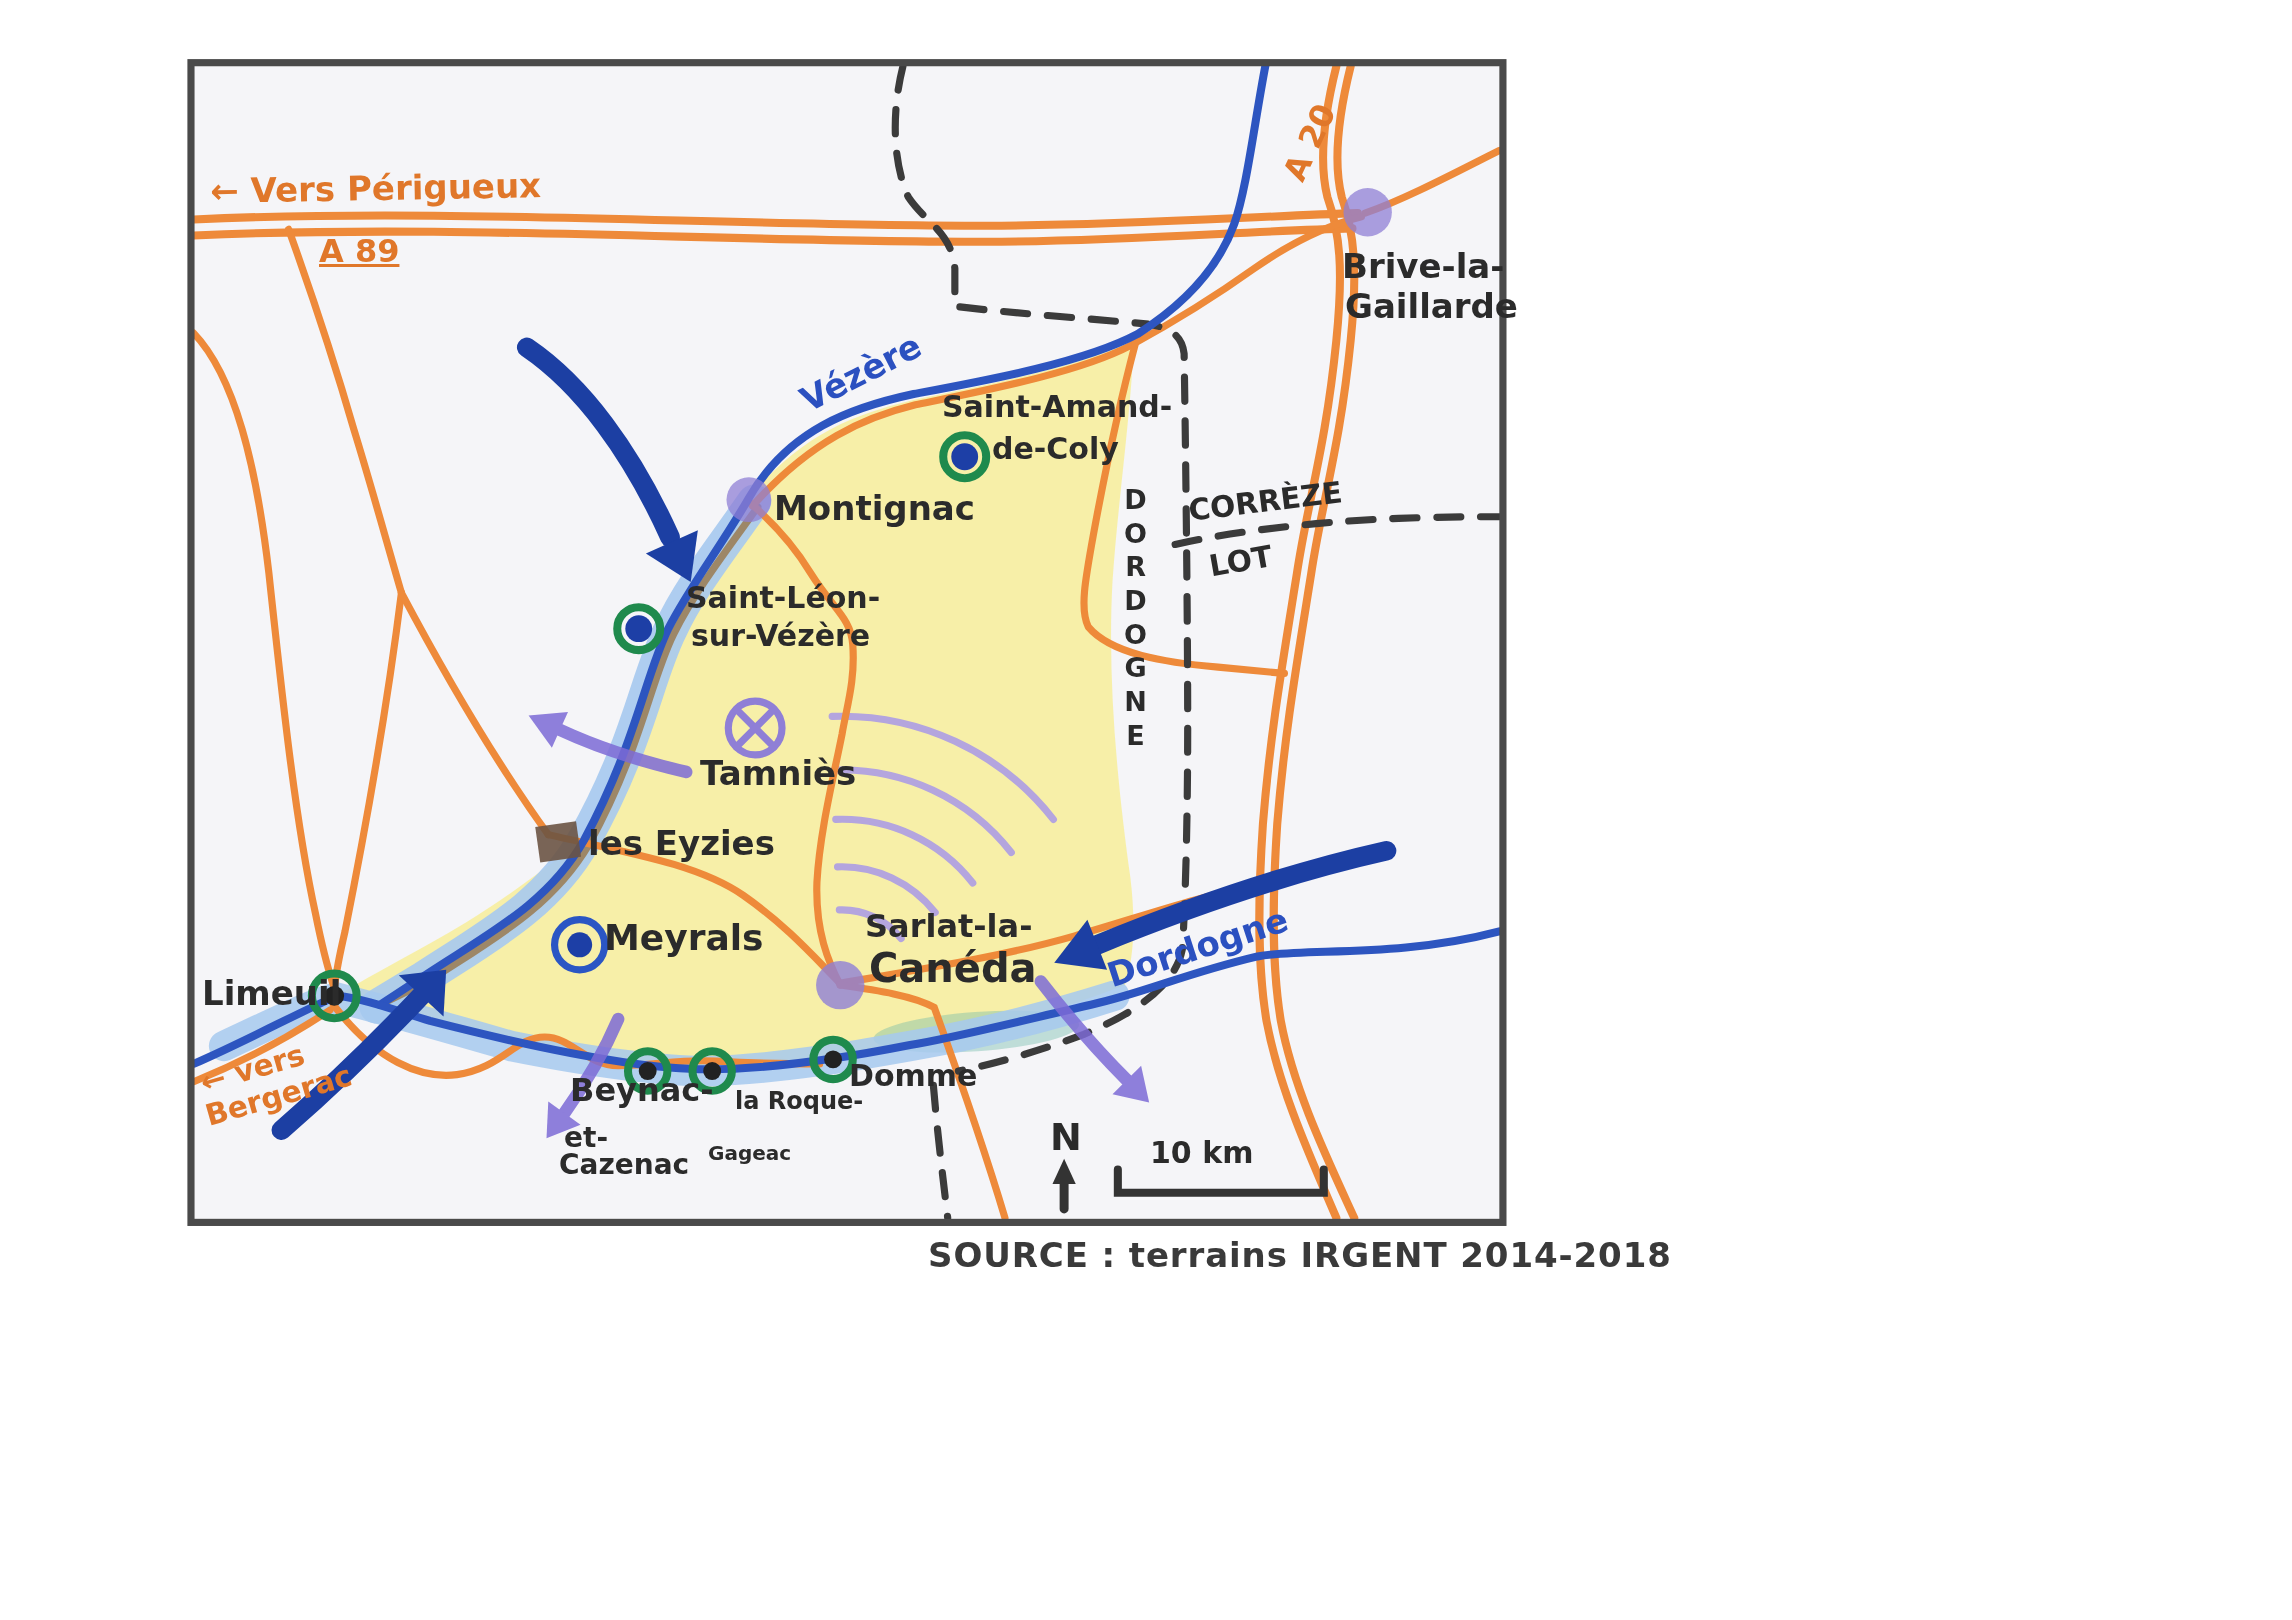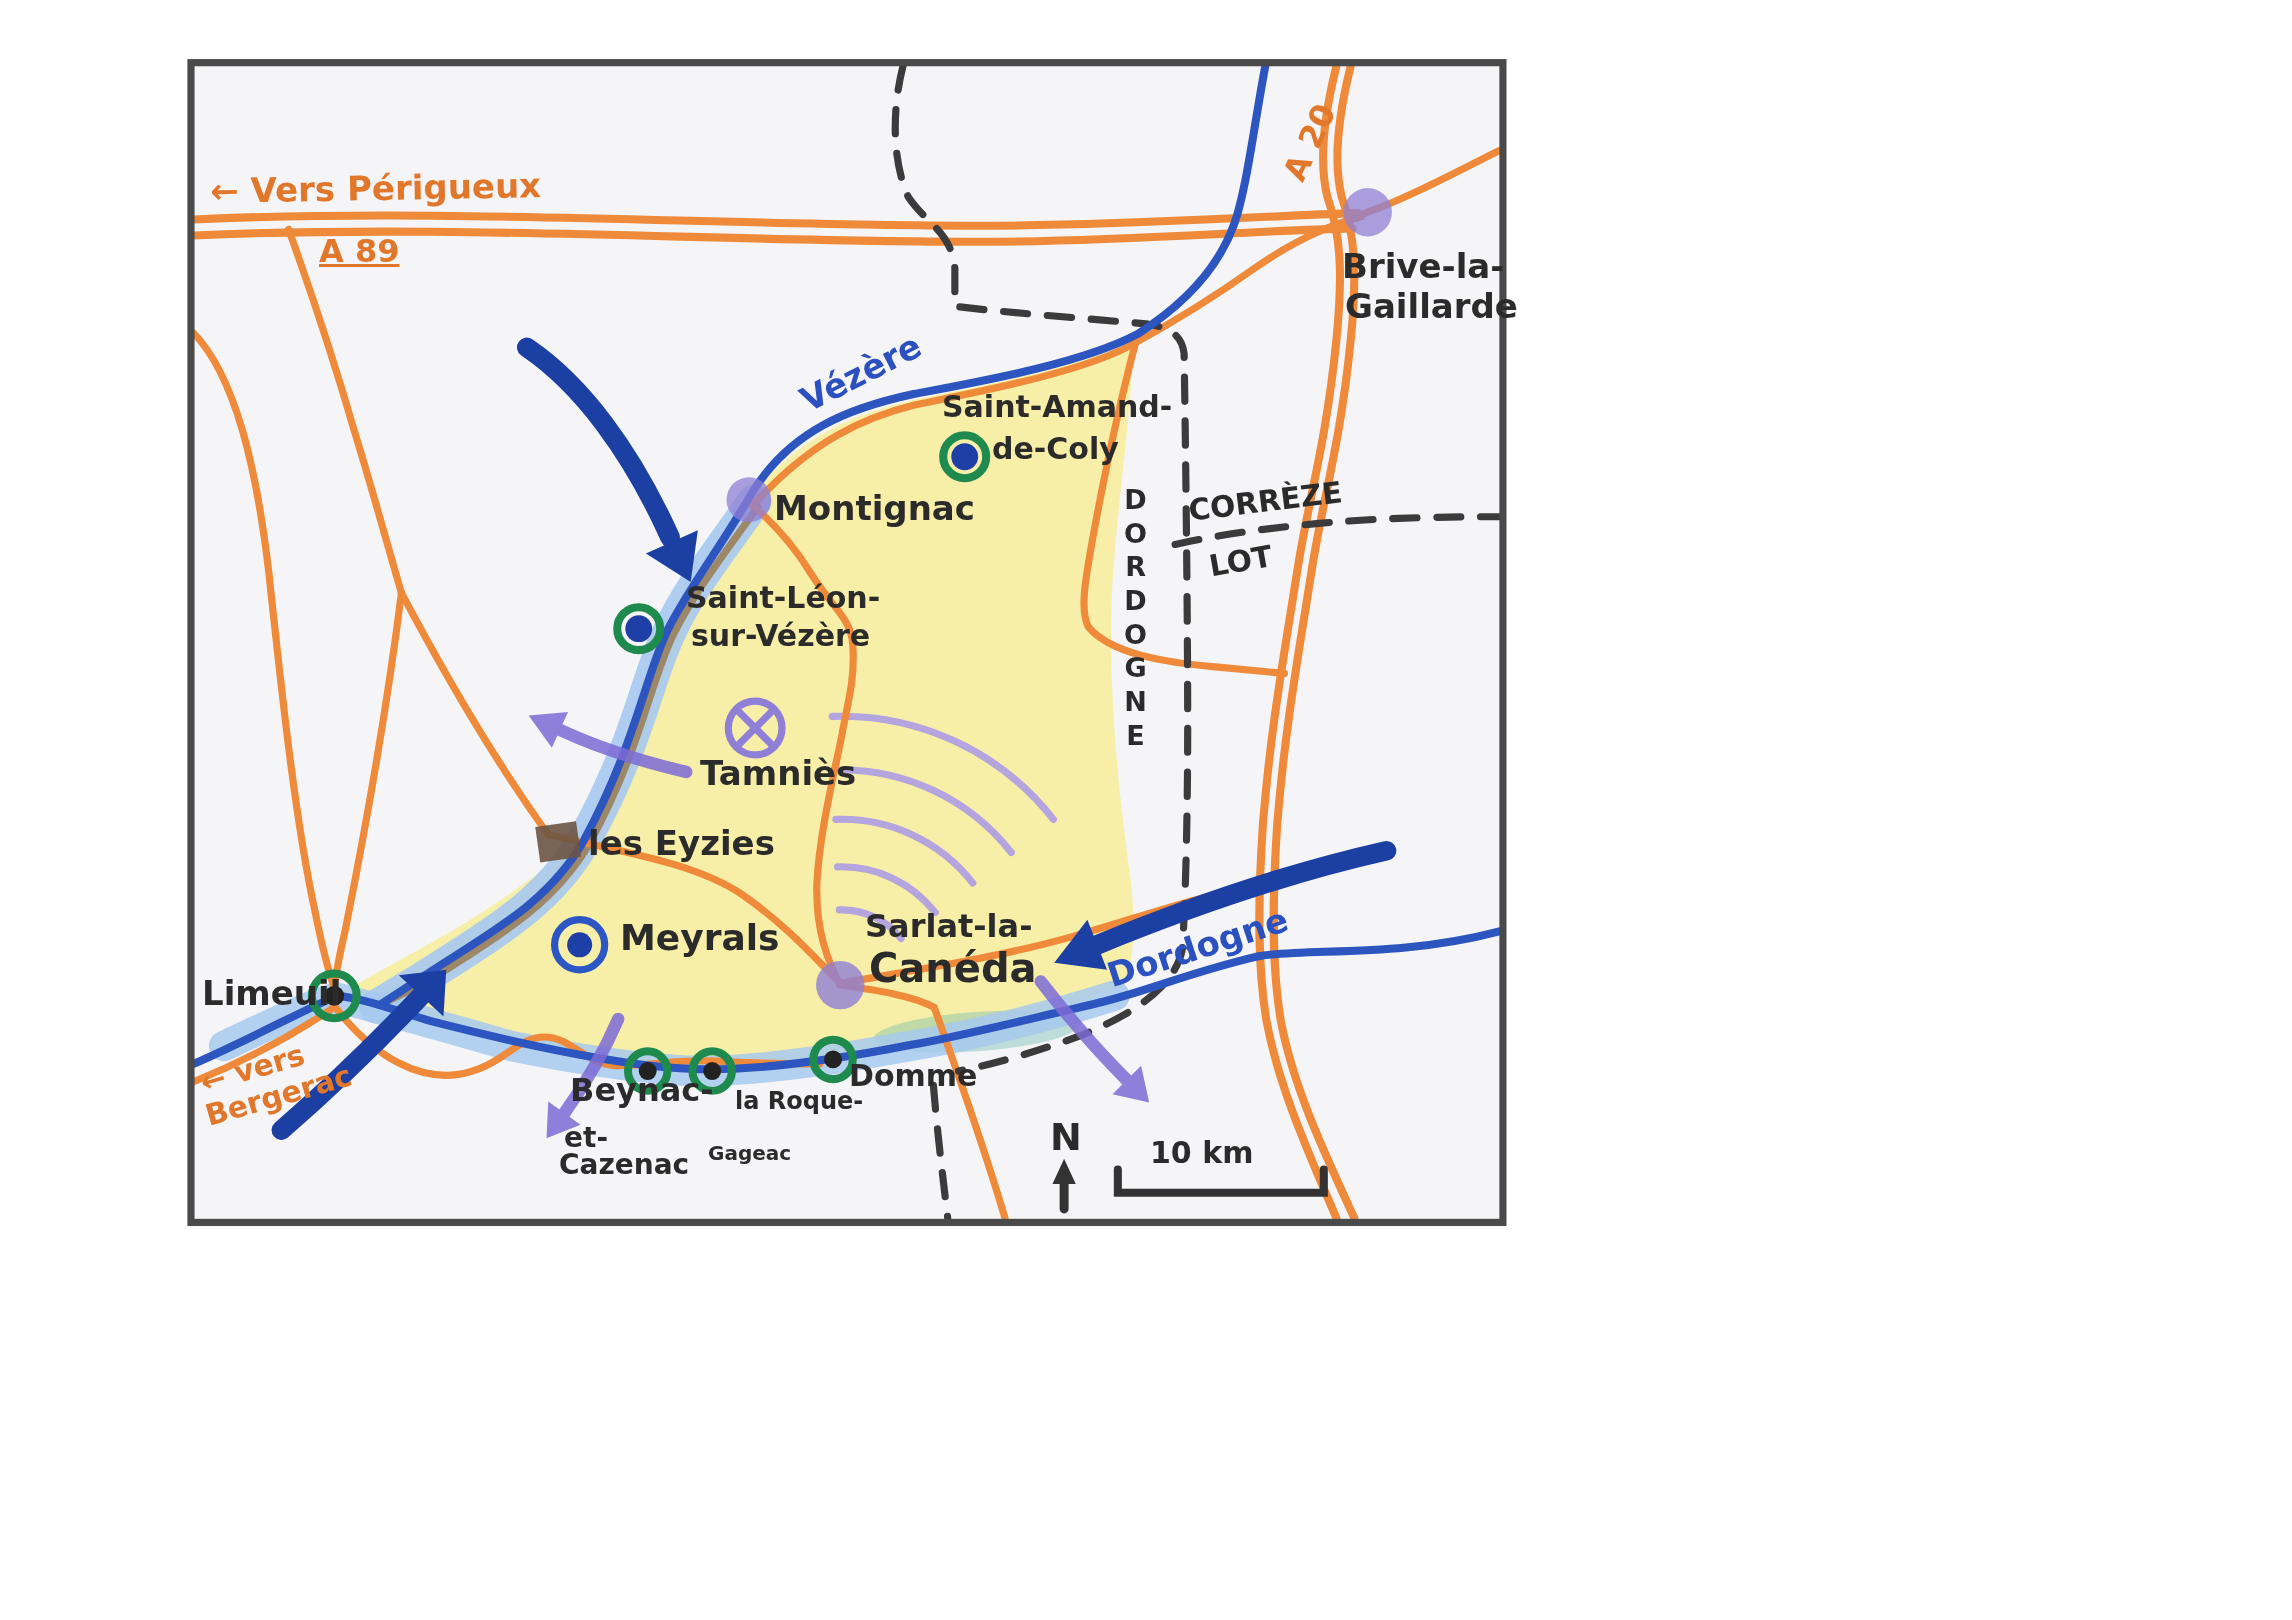--- a/index.html
+++ b/index.html
@@ -177,21 +177,21 @@
 
   <div class="lbl" style="left:686px;top:582px;font-size:30px;">Saint-Léon-</div>
   <div class="lbl" style="left:691px;top:620px;font-size:30px;">sur-Vézère</div>
 
   <div class="lbl" style="left:1187px;top:496px;font-size:29.6px;transform:rotate(-7deg);">CORRÈZE</div>
   <div class="lbl" style="left:1207px;top:552px;font-size:29.6px;transform:rotate(-10deg);">LOT</div>
   <div class="lbl vert" style="left:1121px;top:484px;font-size:27px;height:224px;">DORDOGNE</div>
 
   <div class="lbl" style="left:700px;top:756px;font-size:34px;">Tamniès</div>
   <div class="lbl" style="left:588px;top:826px;font-size:34px;">les Eyzies</div>
-  <div class="lbl" style="left:620px;top:919px;font-size:36px;">Meyrals</div>
+  <div class="lbl" style="left:604px;top:919px;font-size:36px;">Meyrals</div>
 
   <div class="lbl" style="left:865px;top:910px;font-size:32px;">Sarlat-la-</div>
   <div class="lbl" style="left:869px;top:948px;font-size:40px;">Canéda</div>
 
   <div class="lbl blue" style="left:1103px;top:960px;font-size:34px;transform:rotate(-18deg);">Dordogne</div>
 
   <div class="lbl" style="left:202px;top:976px;font-size:34px;">Limeuil</div>
 
   <div class="lbl orange" style="left:197px;top:1069px;font-size:29.6px;transform:rotate(-16deg);">← vers</div>
   <div class="lbl orange" style="left:202px;top:1102px;font-size:29.6px;transform:rotate(-16deg);">Bergerac</div>
@@ -201,15 +201,16 @@
   <div class="lbl" style="left:559px;top:1150px;font-size:28px;">Cazenac</div>
 
   <div class="lbl" style="left:708px;top:1089px;font-size:24px;margin-left:27px;">la Roque-</div>
   <div class="lbl" style="left:708px;top:1119px;font-size:20px;margin-top:24px;">Gageac</div>
 
   <div class="lbl" style="left:849px;top:1060px;font-size:30px;">Domme</div>
 
   <div class="lbl" style="left:1050px;top:1118px;font-size:38px;font-weight:700;">N</div>
   <div class="lbl" style="left:1150px;top:1137px;font-size:30px;">10 km</div>
 
+  <div class="lbl gray" style="left:928px;top:1238px;font-size:34px;letter-spacing:0.9px;">SOURCE : terrains IRGENT 2014-2018</div>
 
 </div>
 
 
 </body></html>

